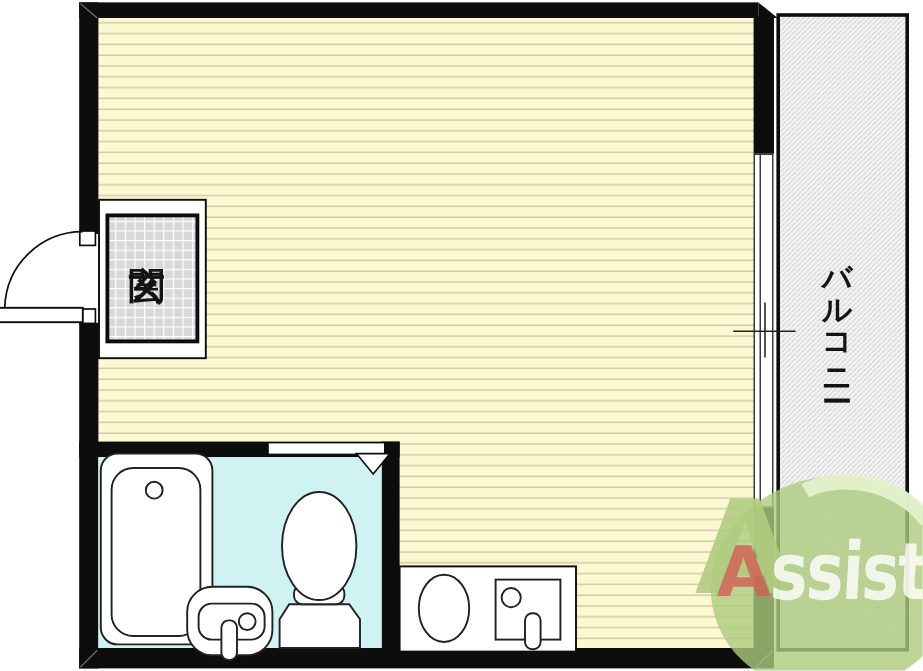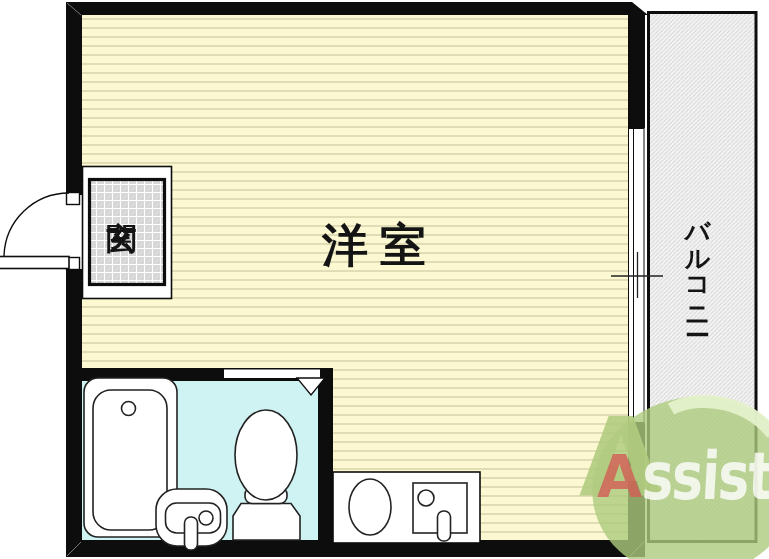--- a/index.html
+++ b/index.html
@@ -116,21 +116,20 @@
 
     <g fill="#ffffff" stroke="#222" stroke-width="1.6">
       <rect x="333" y="472" width="147" height="71" stroke="#0d0d0d"></rect>
       <ellipse cx="370" cy="507" rx="21" ry="28"></ellipse>
       <rect x="413" y="483" width="54" height="50"></rect>
       <circle cx="426" cy="498" r="8"></circle>
       <rect x="437.5" y="511" width="13" height="30" rx="6"></rect>
     </g>
   </svg>
 
-  <div class="label" id="main-room-label">洋室</div>
   <div class="label" id="entrance-label">玄関</div>
   <div class="label" id="balcony-label">バルコニー</div>
 
   <div>
     <div class="logo-part" id="logo-leaf"></div>
     <div class="logo-part" id="logo-swoosh"></div>
     <div class="logo-part" id="logo-a-green">A</div>
     <div class="logo-part" id="logo-a-red">A</div>
     <div class="logo-part" id="logo-rest">ssist</div>
   </div>

